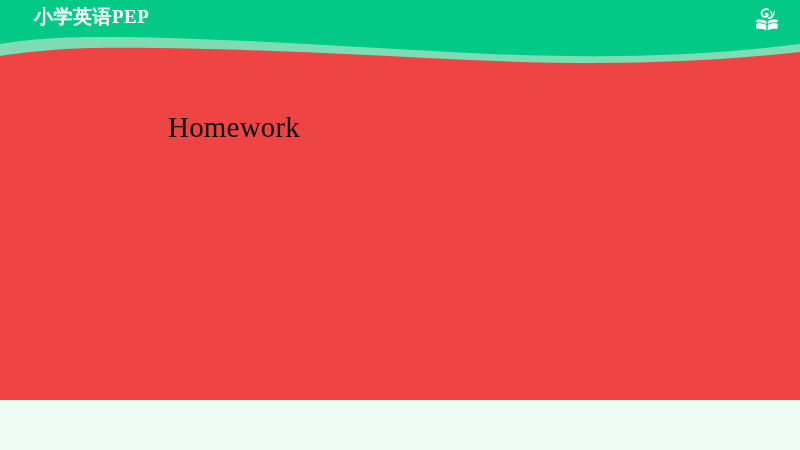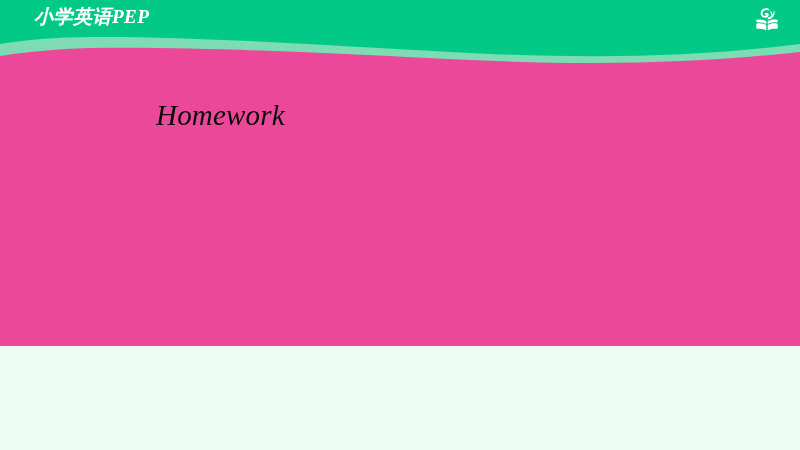--- a/index.html
+++ b/index.html
@@ -10,24 +10,23 @@
     width: 800px;
     height: 450px;
     overflow: hidden;
     background: #edfbf5;
     font-family: "Liberation Serif", serif;
   }
 
   #slide {
     position: relative;
     width: 800px;
-    height: 346px;
-    background: #ec4899;
+    height: 400px;
+    background: #ef4444;
     overflow: hidden;
-    font-style: italic;
   }
 
   
   #header-band {
     position: absolute;
     left: 0;
     top: 0;
     width: 800px;
     height: 70px;
     overflow: hidden;
@@ -75,21 +74,21 @@
     top: 96px;
     right: 40px;
   }
 
   #page-title {
     font-family: "Liberation Serif", serif;
     font-size: 29px;
     font-weight: normal;
     color: #0b0b0b;
     line-height: 38px;
-    margin: 0;
+    margin: 12px;
     letter-spacing: 0.2px;
   }
 
   #task-list {
     list-style: none;
     margin: 0;
     padding: 0;
   }
   #task-list li {
     font-family: "Liberation Serif", serif;

